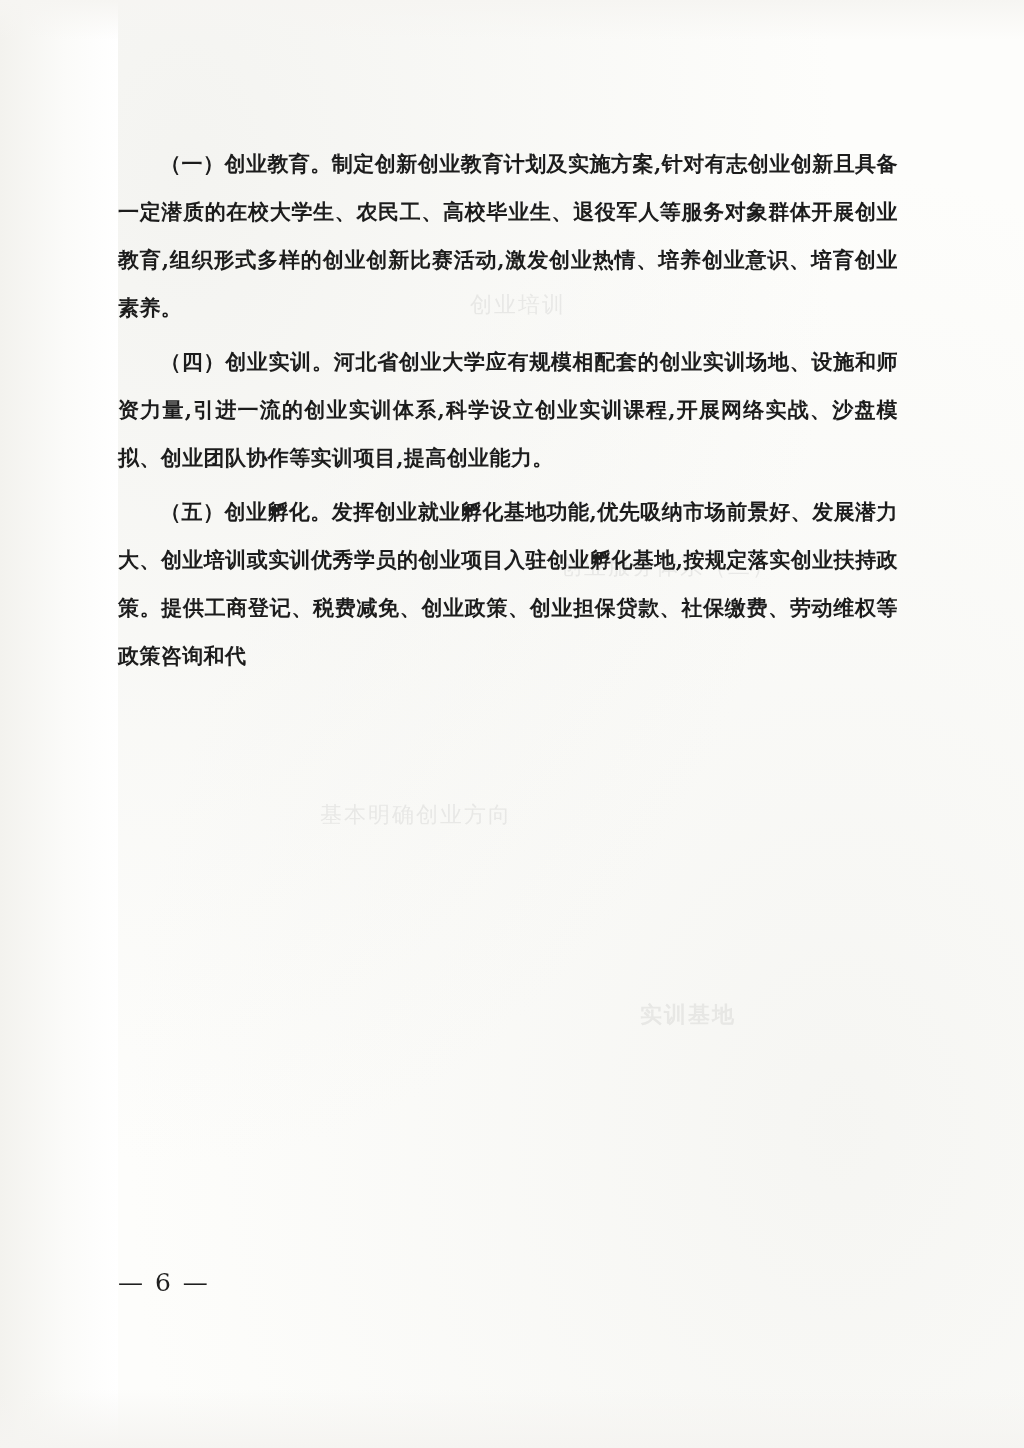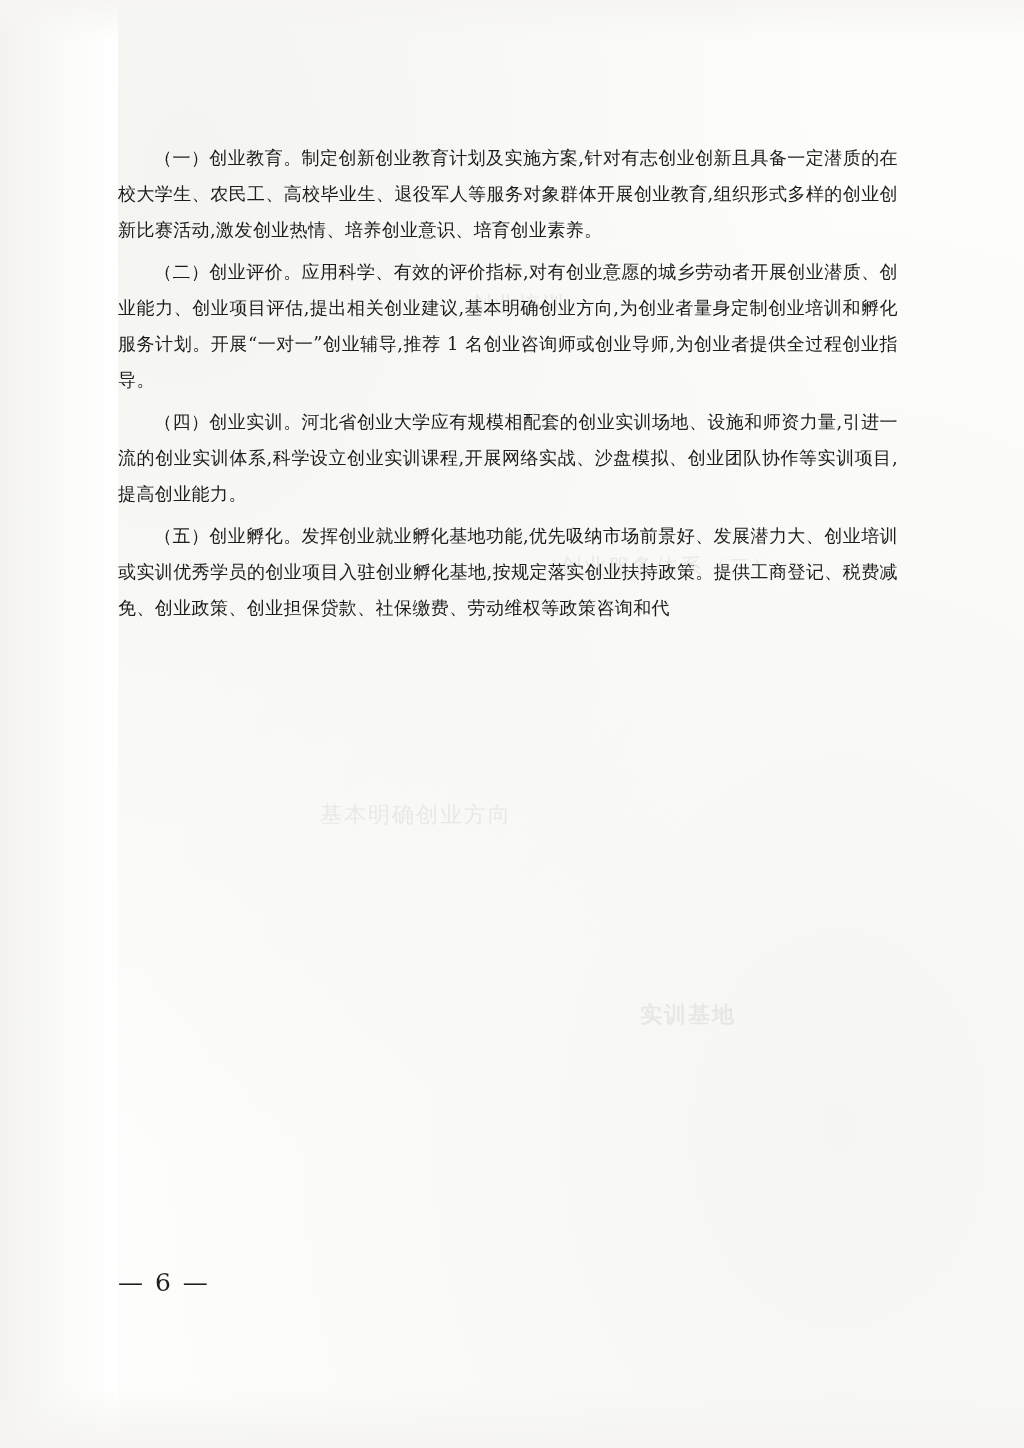--- a/index.html
+++ b/index.html
@@ -44,28 +44,29 @@
 
   .content {
     position: absolute;
     left: 118px;
     top: 140px;
     width: 780px;
   }
 
   p.para {
     margin: 0 0 6px 0;
-    font-size: 18px;
-    line-height: 36px;
+    font-size: 21px;
+    line-height: 48px;
     letter-spacing: 0.4px;
     color: #1c1c1c;
     text-align: justify;
     text-justify: inter-ideograph;
     text-indent: 2em;
     font-family: "DejaVu Serif", "Liberation Serif", serif;
+    font-weight: bold;
   }
 
   .page-number {
     position: absolute;
     left: 118px;
     top: 1268px;
     width: 160px;
     font-size: 25px;
     color: #1f1f1f;
     letter-spacing: 2px;
@@ -95,19 +96,18 @@
   <div class="edge-top"></div>
   <div class="edge-bottom"></div>
 
   <div class="ghost ghost-1">创业培训</div>
   <div class="ghost ghost-2">创业服务体系（二）</div>
   <div class="ghost ghost-3">基本明确创业方向</div>
   <div class="ghost ghost-4">实训基地</div>
 
   <div class="content">
     <p class="para">（一）创业教育。制定创新创业教育计划及实施方案,针对有志创业创新且具备一定潜质的在校大学生、农民工、高校毕业生、退役军人等服务对象群体开展创业教育,组织形式多样的创业创新比赛活动,激发创业热情、培养创业意识、培育创业素养。</p>
-    <p class="para">（二）创业评价。应用科学、有效的评价指标,对有创业意愿的城乡劳动者开展创业潜质、创业能力、创业项目评估,提出相关创业建议,基本明确创业方向,为创业者量身定制创业培训和孵化服务计划。开展“一对一”创业辅导,推荐 1 名创业咨询师或创业导师,为创业者提供全过程创业指导。</p>
     <p class="para">（四）创业实训。河北省创业大学应有规模相配套的创业实训场地、设施和师资力量,引进一流的创业实训体系,科学设立创业实训课程,开展网络实战、沙盘模拟、创业团队协作等实训项目,提高创业能力。</p>
     <p class="para">（五）创业孵化。发挥创业就业孵化基地功能,优先吸纳市场前景好、发展潜力大、创业培训或实训优秀学员的创业项目入驻创业孵化基地,按规定落实创业扶持政策。提供工商登记、税费减免、创业政策、创业担保贷款、社保缴费、劳动维权等政策咨询和代</p>
   </div>
 
   <div class="page-number">— 6 —</div>
 </div>
 
 </body></html>

